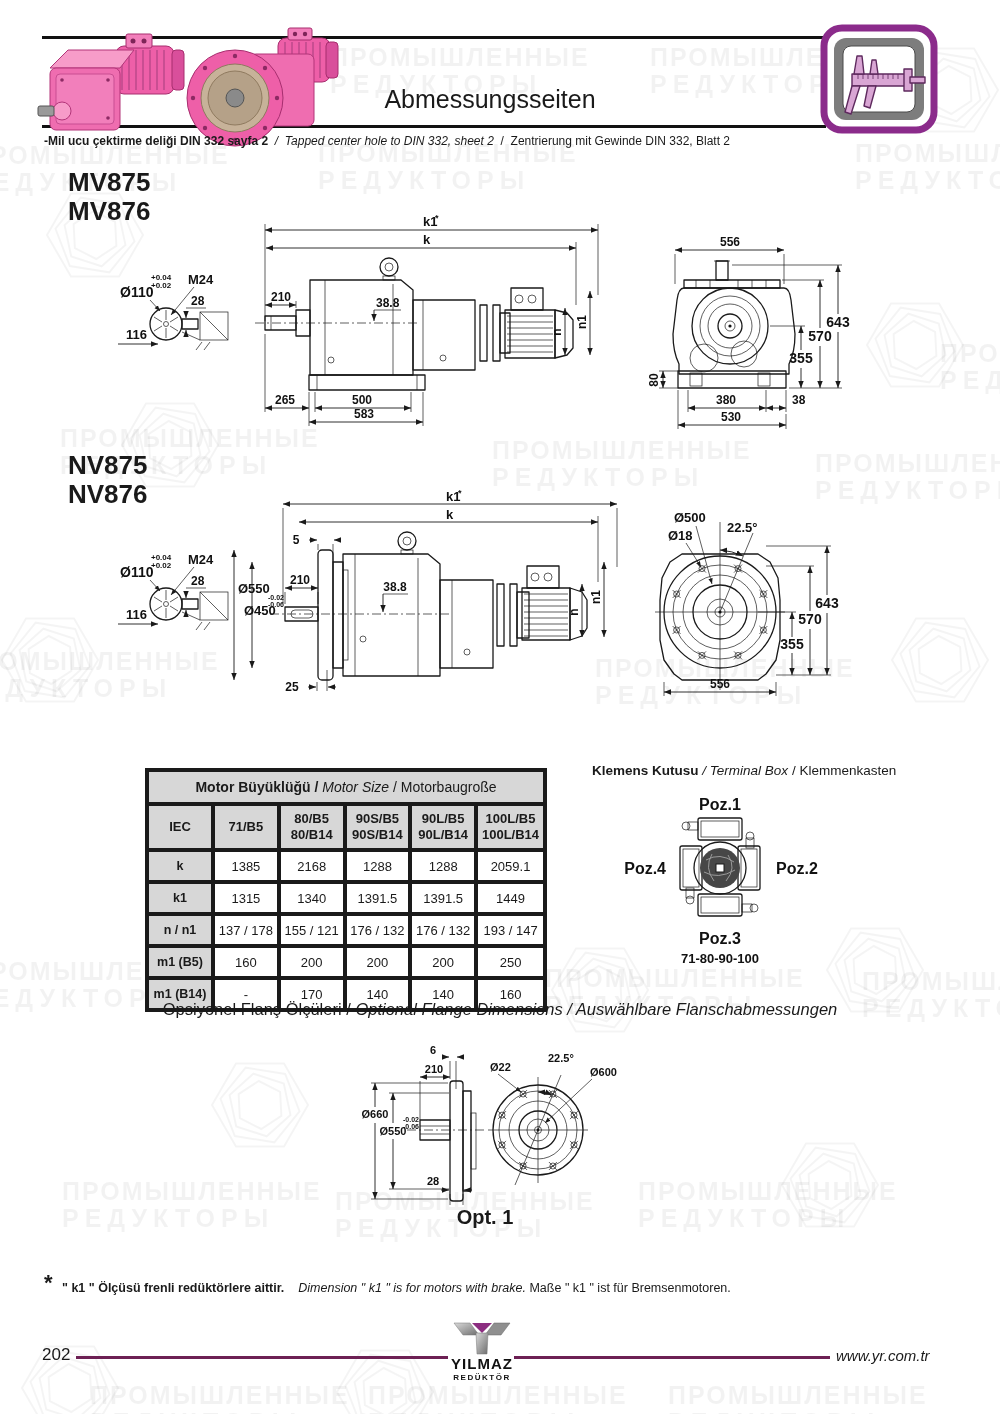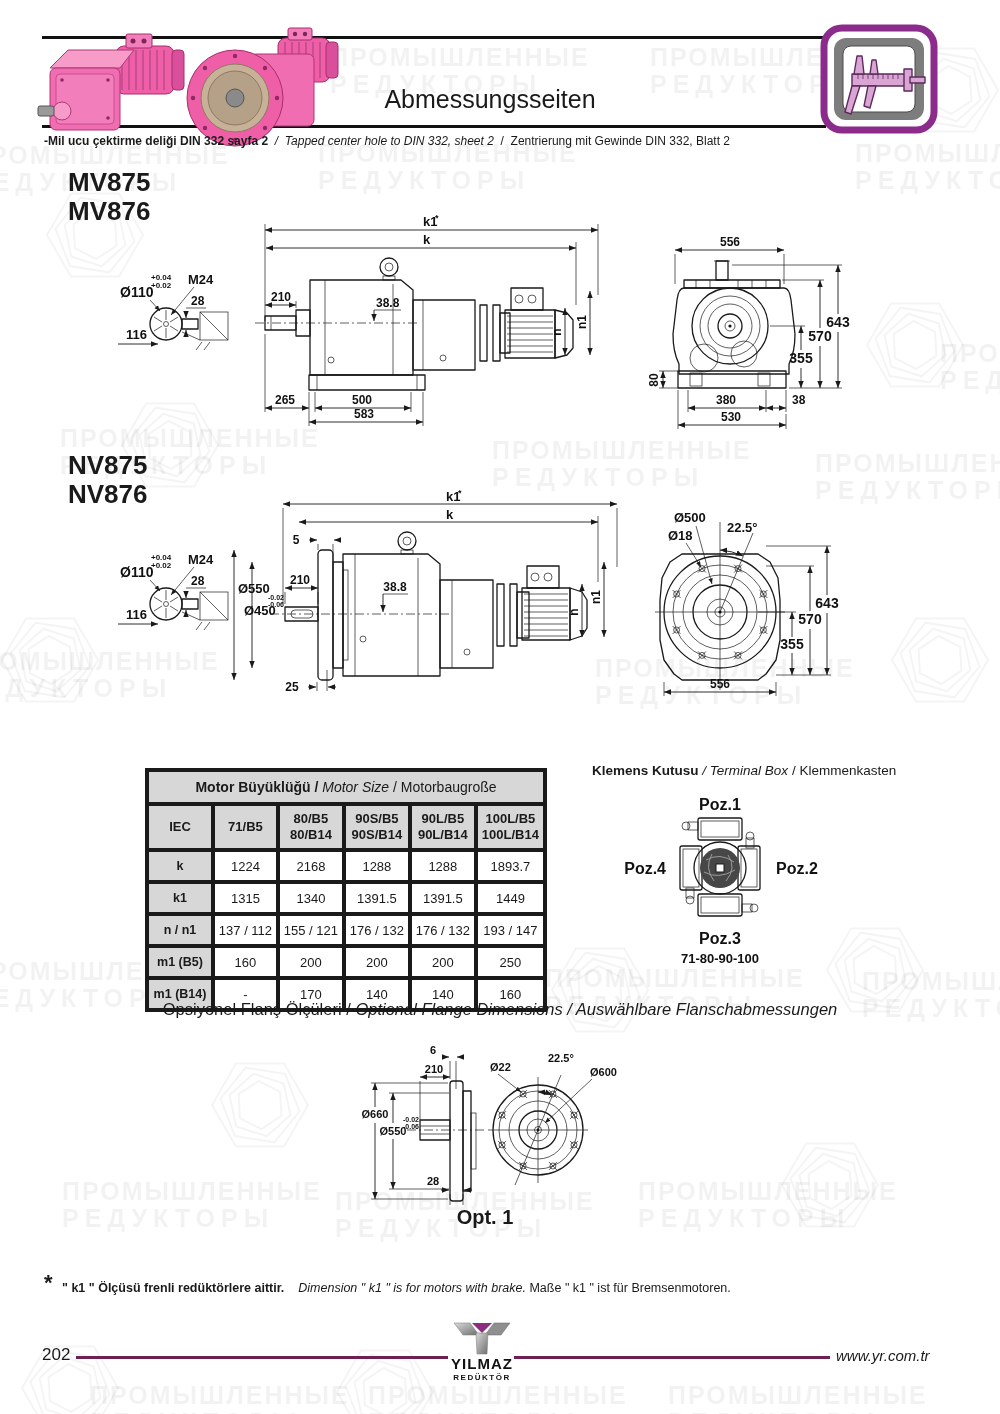--- a/index.html
+++ b/index.html
@@ -659,37 +659,37 @@
             <div>90L/B5</div>
             <div>90L/B14</div>
           </th>
       <th class="hdr">
             <div>100L/B5</div>
             <div>100L/B14</div>
           </th>
     </tr>
     <tr>
       <td class="lbl">k</td>
-      <td class="val">1224</td>
+      <td class="val">1385</td>
       <td class="val">2168</td>
       <td class="val">1288</td>
       <td class="val">1288</td>
-      <td class="val">1893.7</td>
+      <td class="val">2059.1</td>
     </tr>
     <tr>
       <td class="lbl">k1</td>
       <td class="val">1315</td>
       <td class="val">1340</td>
       <td class="val">1391.5</td>
       <td class="val">1391.5</td>
       <td class="val">1449</td>
     </tr>
     <tr>
       <td class="lbl">n / n1</td>
-      <td class="val">137 / 112</td>
+      <td class="val">137 / 178</td>
       <td class="val">155 / 121</td>
       <td class="val">176 / 132</td>
       <td class="val">176 / 132</td>
       <td class="val">193 / 147</td>
     </tr>
     <tr>
       <td class="lbl">m1 (B5)</td>
       <td class="val">160</td>
       <td class="val">200</td>
       <td class="val">200</td>

